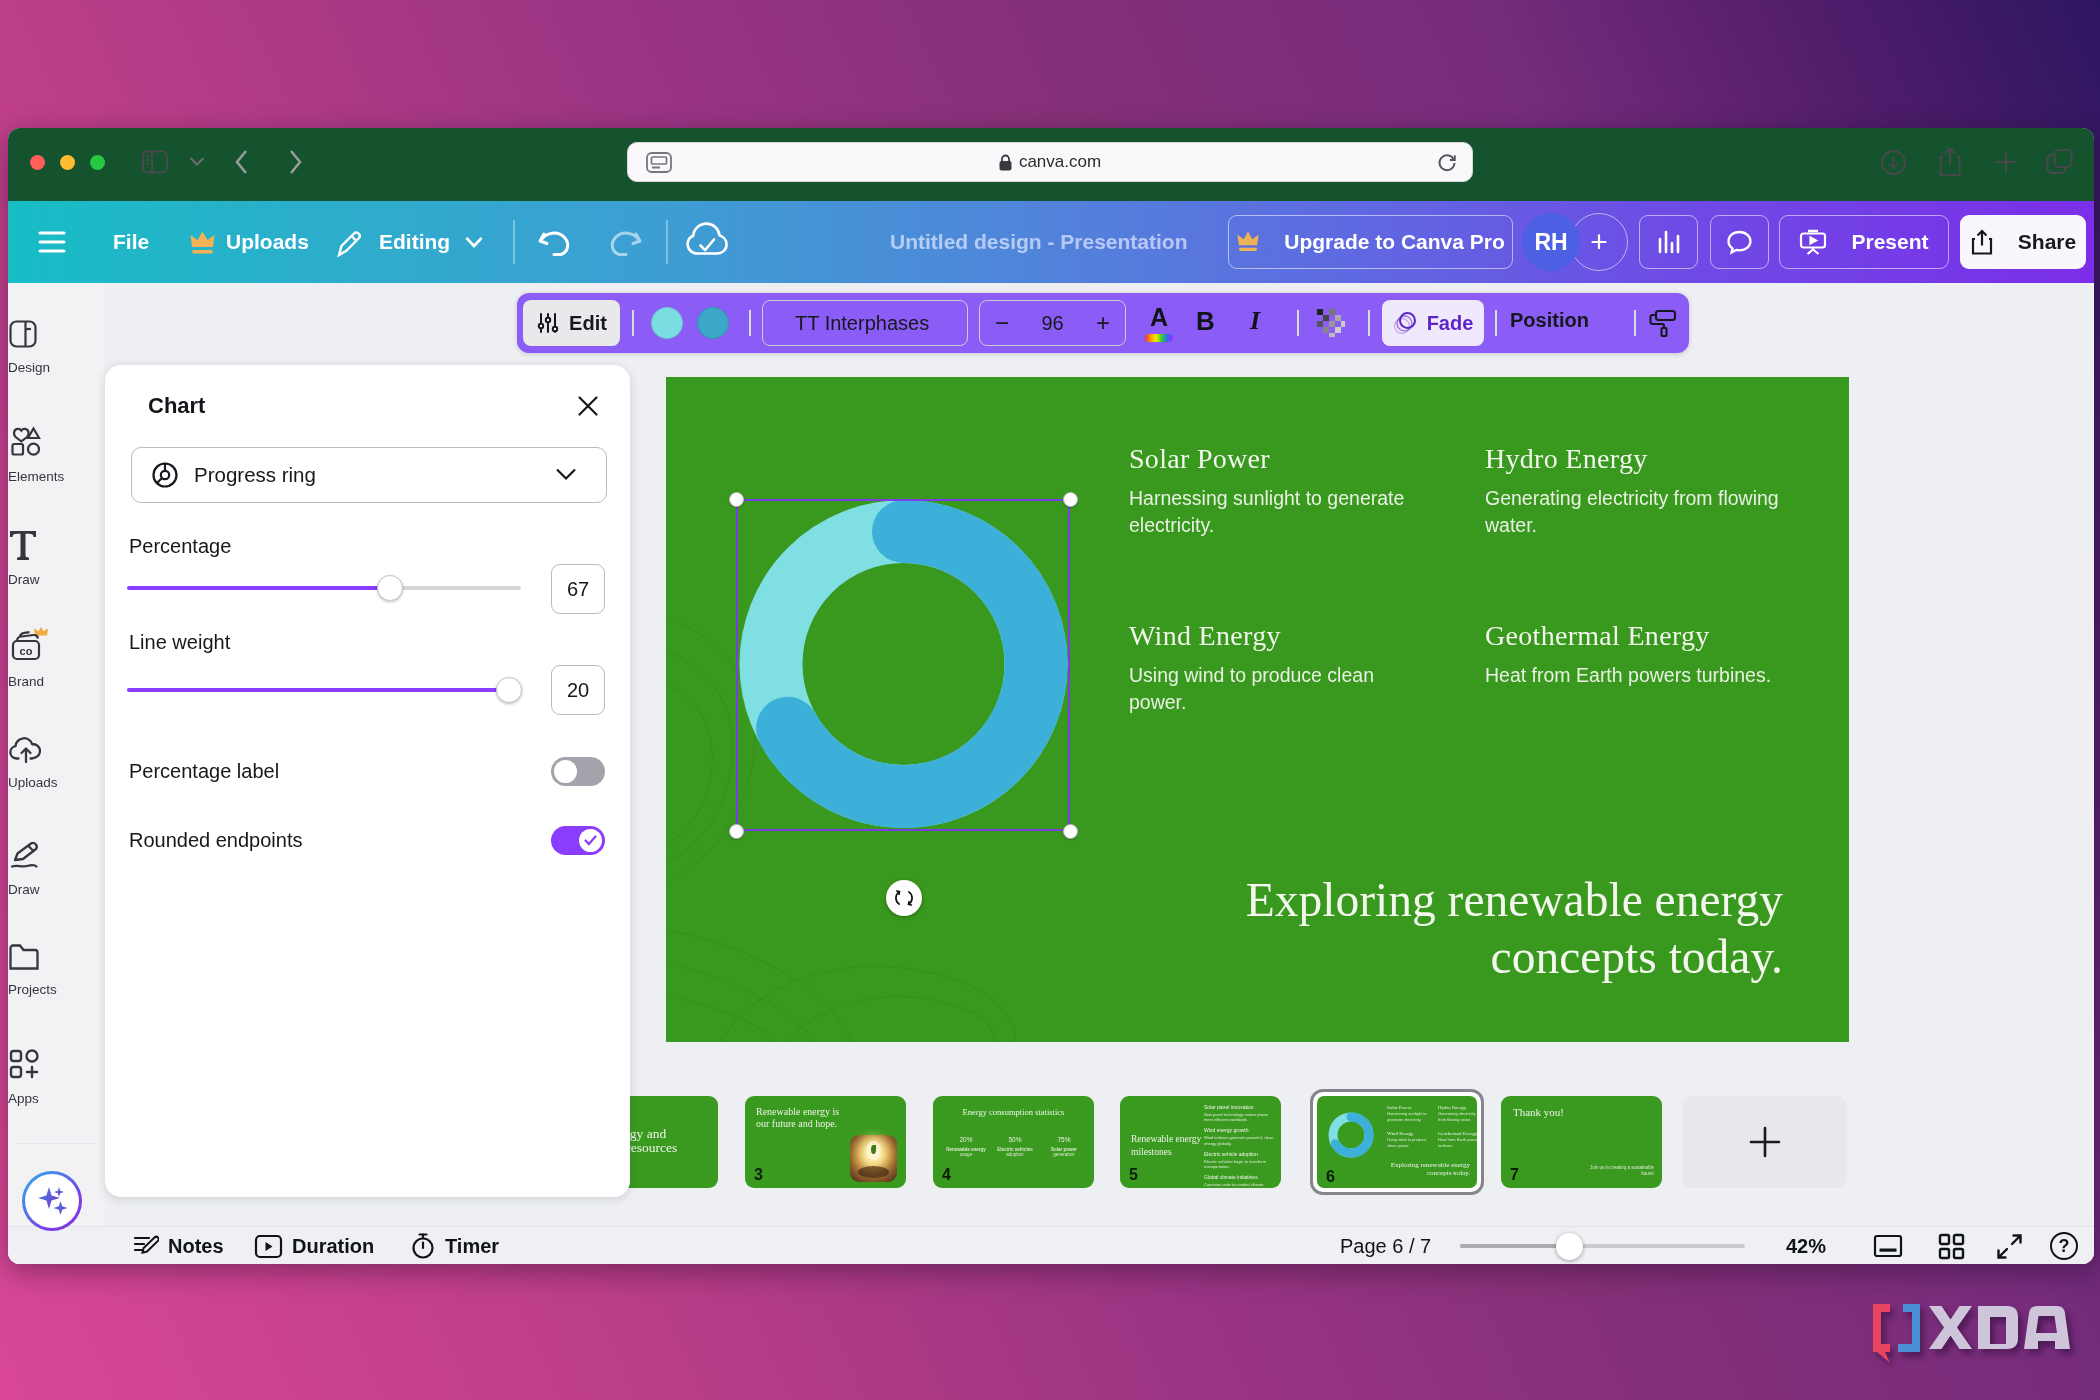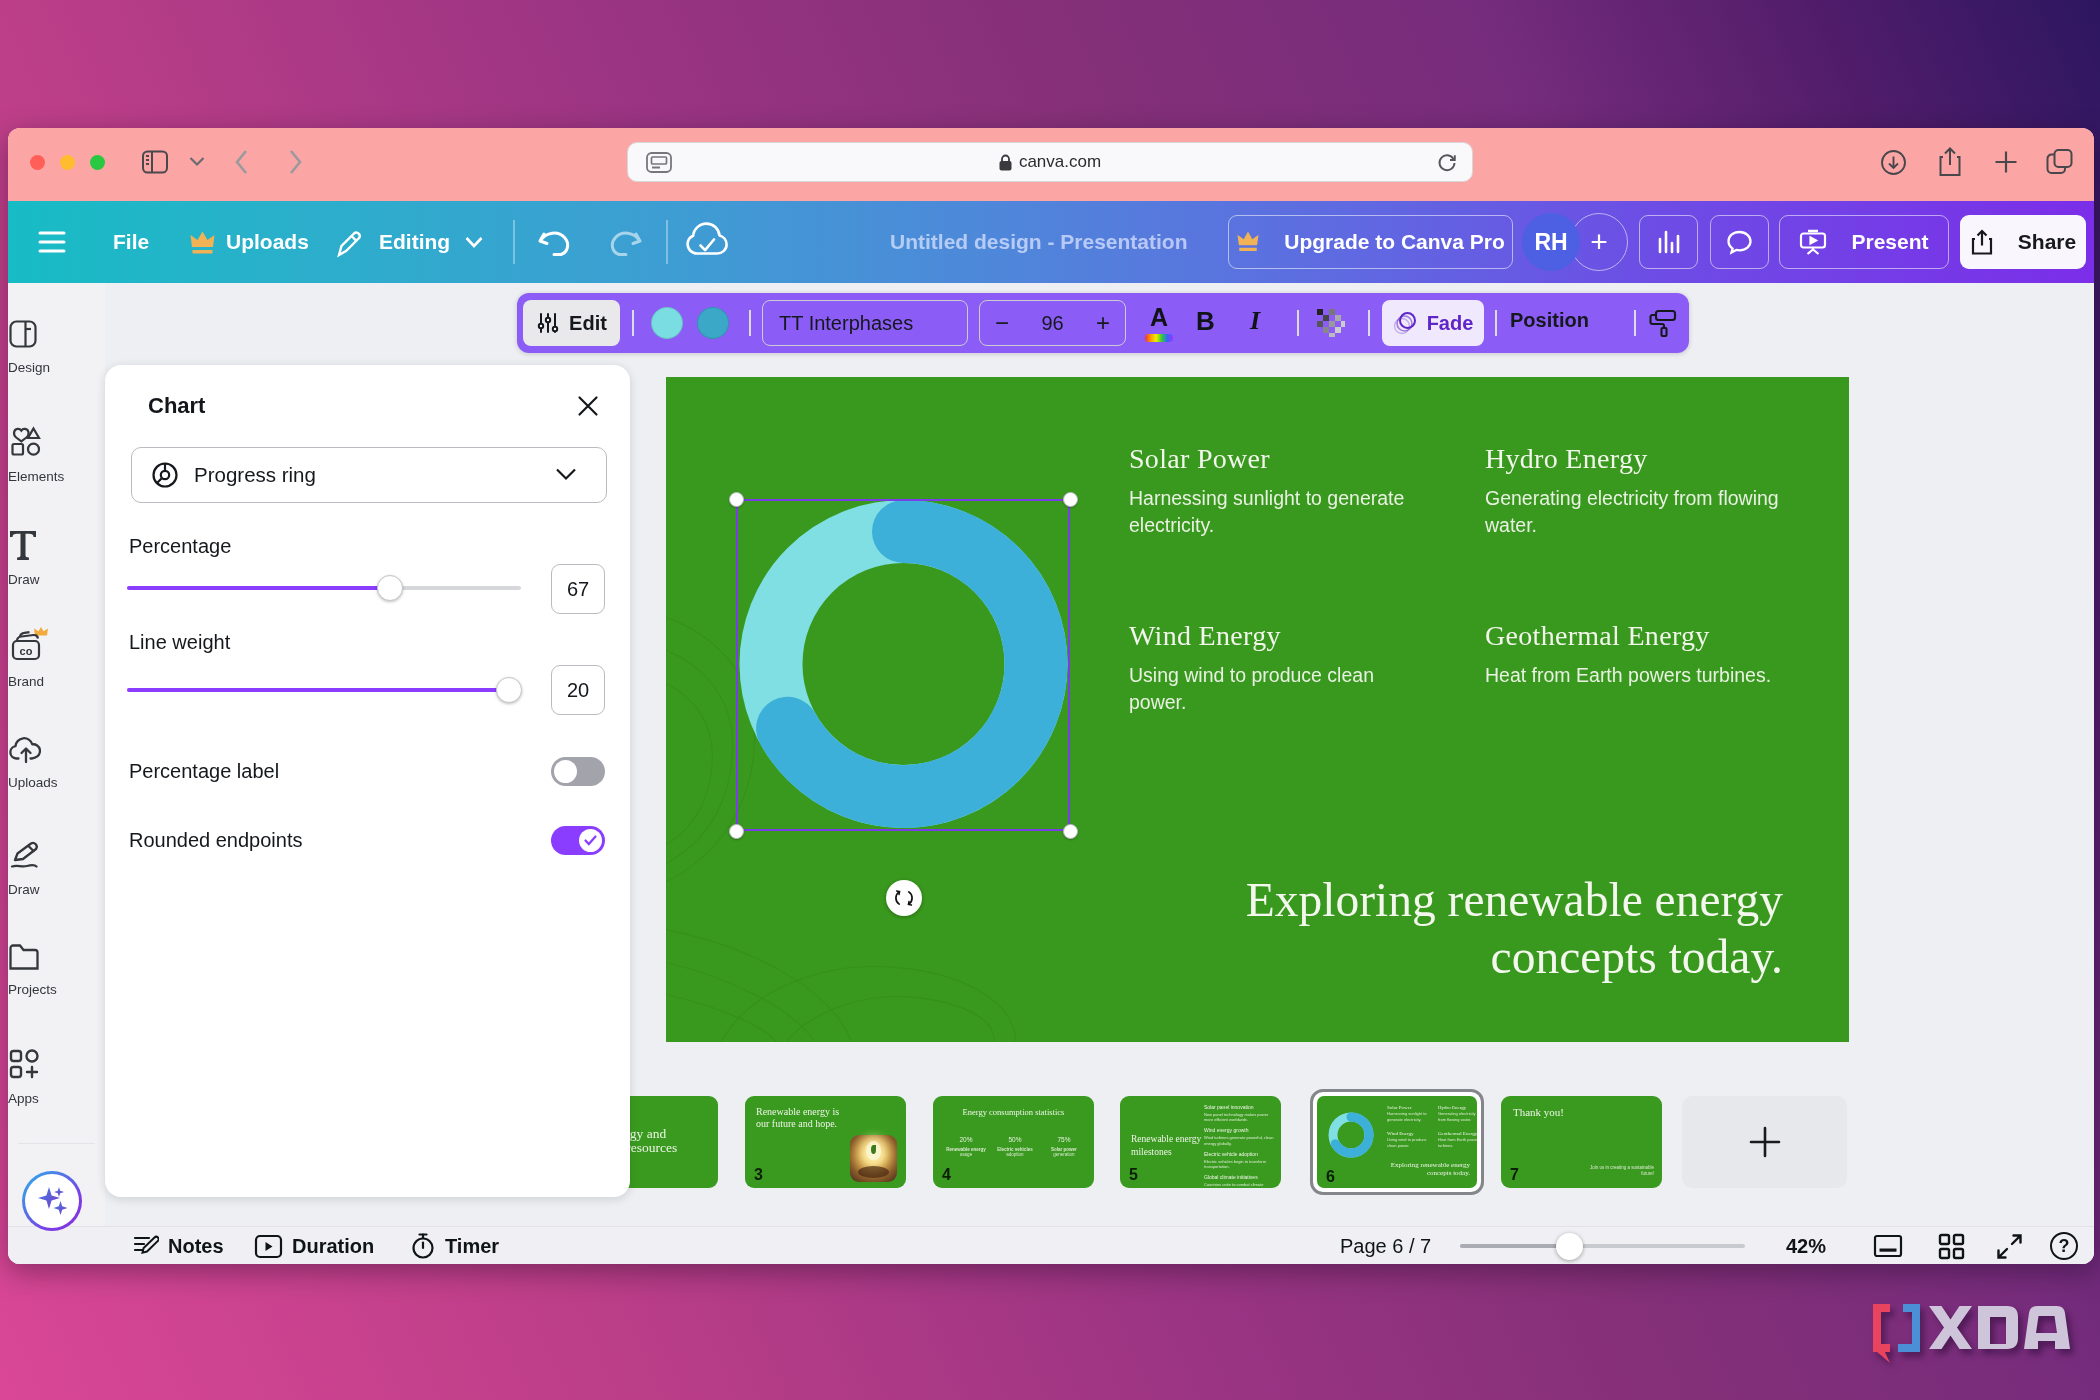--- a/index.html
+++ b/index.html
@@ -12,21 +12,21 @@
   .abs { position:absolute; }
 
   
   #win {
     position:absolute; left:8px; top:128px; width:2086px; height:1136px;
     border-radius:12px; overflow:hidden; background:#eef0f4;
     box-shadow:0 8px 28px rgba(20,5,30,.38);
   }
 
   
-  #chrome { position:absolute; left:0; top:0; width:100%; height:73px; background:#fca5a5; }
+  #chrome { position:absolute; left:0; top:0; width:100%; height:73px; background:#14532d; }
   .tl { position:absolute; top:26.5px; width:15px; height:15px; border-radius:50%; }
   .cicon { position:absolute; color:#5e5e62; }
   #addr {
     position:absolute; left:619px; top:14px; width:846px; height:40px;
     border:1.5px solid #d7d6d9; border-radius:10px; background:#f9f8fa;
   }
   #addr .url { position:absolute; left:0; right:0; top:0; bottom:0; display:flex; align-items:center; justify-content:center; gap:7px; font-size:17px; color:#2c2c2e; }
 
   
   #cbar {
@@ -412,21 +412,21 @@
           <circle cx="5" cy="15" r="2.2" fill="#fff"></circle>
             <circle cx="12" cy="9" r="2.2" fill="#fff"></circle>
             <circle cx="19" cy="18" r="2.2" fill="#fff"></circle>
         </svg>
         Edit
       </div>
       <div class="tsep" style="left:115px"></div>
       <div class="abs" style="left:134px;top:14px;width:32px;height:32px;border-radius:50%;background:#7adde2;border:1px solid rgba(0,0,0,.12)"></div>
       <div class="abs" style="left:180px;top:14px;width:32px;height:32px;border-radius:50%;background:#3ba8c8;border:1px solid rgba(0,0,0,.12)"></div>
       <div class="tsep" style="left:232px"></div>
-      <div class="abs" style="left:245px;top:7px;width:206px;height:46px;border:1.5px solid #caccd1;border-radius:8px;display:flex;align-items:center;padding-left:16px;font-size:20px;color:#15181c">TT Interphases</div>
+      <div class="abs" style="left:245px;top:7px;width:206px;height:46px;border:1.5px solid #caccd1;border-radius:8px;display:flex;align-items:center;padding-left:32px;font-size:20px;color:#15181c">TT Interphases</div>
       <div class="abs" style="left:462px;top:7px;width:147px;height:46px;border:1.5px solid #caccd1;border-radius:8px;display:flex;align-items:center;justify-content:space-between;padding:0 15px;font-size:20px;color:#15181c">
           <span style="font-size:24px;font-weight:400">−</span>
           <span>96</span>
           <span style="font-size:24px;font-weight:400">+</span>
         </div>
       <div class="abs" style="left:628px;top:10px;width:28px;text-align:center;font-size:25px;font-weight:700;color:#101317;font-family:'Liberation Serif',serif;font-family:'Liberation Sans',sans-serif">A</div>
       <div class="abs" style="left:628px;top:41px;width:28px;height:8px;border-radius:4px;background:linear-gradient(90deg,#e33,#f90,#ee0,#3c3,#36f,#93f)"></div>
       <div class="abs" style="left:679px;top:13px;font-size:26px;font-weight:700;color:#101317">B</div>
       <div class="abs" style="left:733px;top:13px;font-size:26px;font-style:italic;font-weight:600;color:#101317;font-family:'Liberation Serif',serif">I</div>
       <div class="tsep" style="left:780px"></div>

